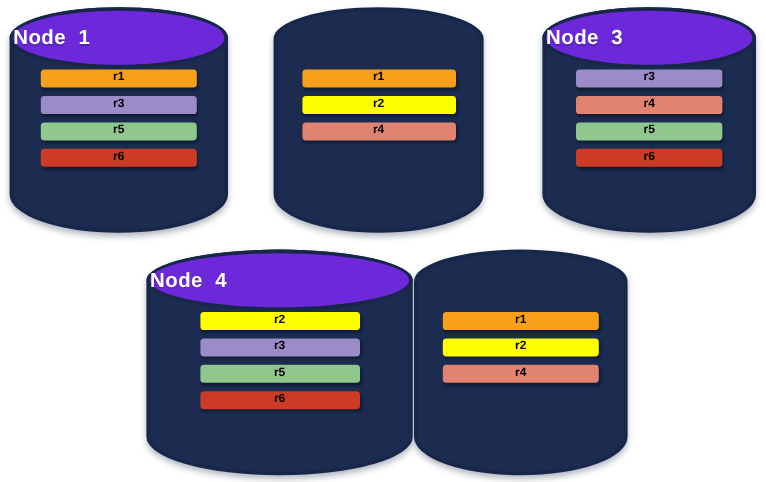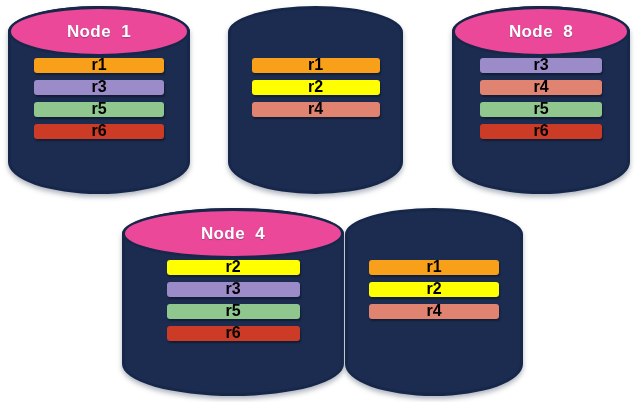--- a/index.html
+++ b/index.html
@@ -38,27 +38,26 @@
     box-shadow: 0 3px 5px rgba(80, 90, 110, 0.45);
   }
 
   .cyl-top {
     position: absolute;
     left: 0;
     top: 0;
     width: 100%;
     height: 27%;
     box-sizing: border-box;
-    background: #ec4899;
+    background: #6d28d9;
     border: 3px solid #16274a;
     border-radius: 50%;
     z-index: 2;
     display: flex;
     align-items: center;
-    justify-content: center;
   }
 
   .node-label {
     color: #ffffff;
     font-weight: bold;
     font-size: 17px;
     letter-spacing: 0.4px;
     white-space: pre;
     text-shadow: 0 1px 1px rgba(20, 40, 70, 0.35);
     position: relative;
@@ -80,21 +79,21 @@
     height: 15px;
     border-radius: 3px;
     display: flex;
     align-items: center;
     justify-content: center;
     box-sizing: border-box;
     box-shadow: 1px 2px 2px rgba(0, 0, 0, 0.35);
   }
 
   .shard-label {
-    font-size: 16px;
+    font-size: 10px;
     font-weight: bold;
     color: #000000;
     line-height: 1;
     position: relative;
     top: -1px;
   }
 </style>
 </head>
 <body>
 
@@ -130,21 +129,21 @@
           <span class="shard-label">r2</span>
         </div>
         <div class="shard" style="background: rgb(224, 131, 113); width: 128px; margin-bottom: 0px;">
           <span class="shard-label">r4</span>
         </div>
       </div>
     </div>
     <div class="node" style="left: 452px; top: 6px; width: 178px; height: 188px;">
       <div class="cyl-body"></div>
       <div class="cyl-top">
-        <span class="node-label">Node  8</span>
+        <span class="node-label">Node  3</span>
       </div>
       <div class="shards" style="top: 52px;">
         <div class="shard" style="background: rgb(155, 139, 200); width: 122px; margin-bottom: 7px;">
           <span class="shard-label">r3</span>
         </div>
         <div class="shard" style="background: rgb(224, 131, 113); width: 122px; margin-bottom: 7px;">
           <span class="shard-label">r4</span>
         </div>
         <div class="shard" style="background: rgb(143, 199, 143); width: 122px; margin-bottom: 7px;">
           <span class="shard-label">r5</span>

